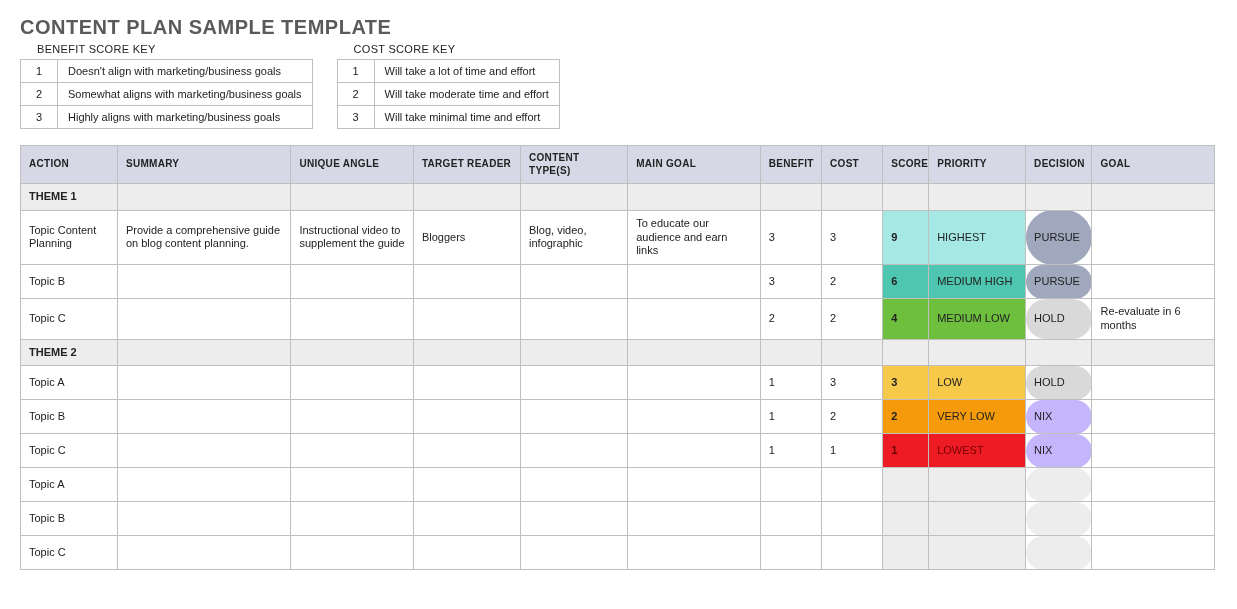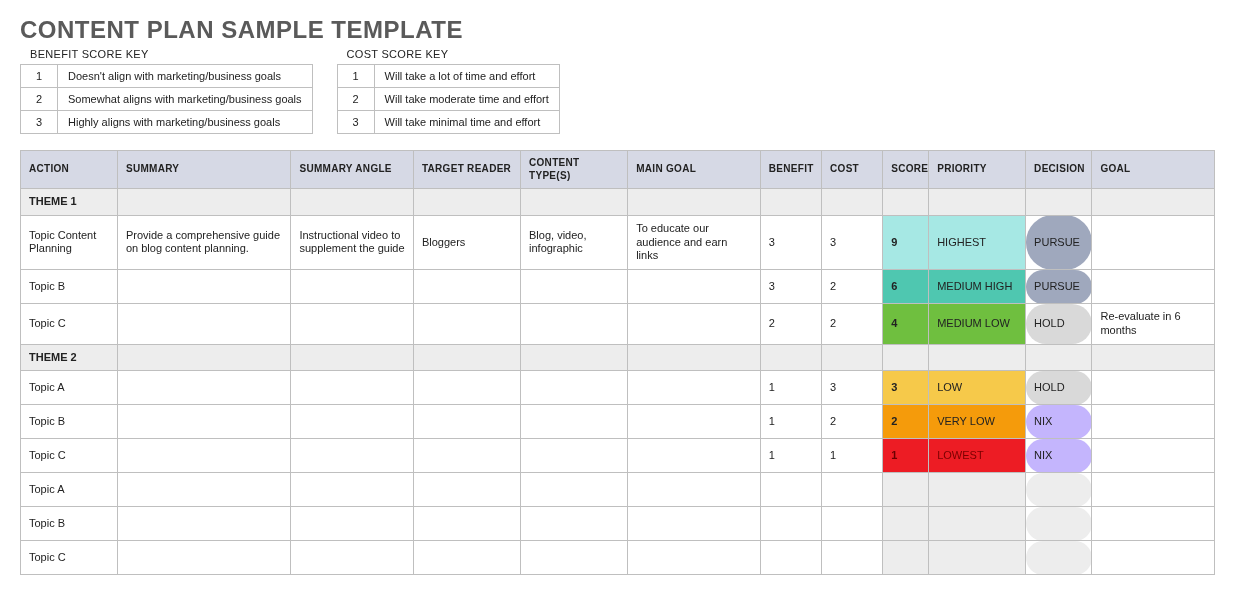--- a/index.html
+++ b/index.html
@@ -7,39 +7,39 @@
     padding: 16px 20px;
     font-family: "Century Gothic", "Segoe UI", Arial, sans-serif;
     font-size: 11px;
     color: #222;
     background: #fff;
     width: 1237px;
     box-sizing: border-box;
   }
   h1.title {
     margin: 0 0 4px 0;
-    font-size: 24px;
+    font-size: 20px;
     font-weight: 700;
     letter-spacing: 0.5px;
     color: #5a5a5a;
   }
   .keys {
     display: flex;
     gap: 24px;
     margin-bottom: 16px;
   }
   .key-block {
     display: flex;
     flex-direction: column;
   }
   .key-title {
     font-size: 11px;
     font-weight: 400;
     color: #222;
-    margin: 0 0 4px 10px;
+    margin: 0 0 4px 17px;
     letter-spacing: 0.3px;
   }
   table.key-tbl {
     border-collapse: collapse;
   }
   table.key-tbl td {
     border: 1px solid #bfbfbf;
     padding: 5px 10px;
     font-size: 11px;
     white-space: nowrap;
@@ -166,21 +166,21 @@
       <col class="col-cost">
       <col class="col-score">
     <col class="col-priority">
       <col class="col-decision">
       <col class="col-notes">
   </colgroup>
   <thead>
     <tr>
       <th>ACTION</th>
       <th>SUMMARY</th>
-      <th>SUMMARY ANGLE</th>
+      <th>UNIQUE ANGLE</th>
       <th>TARGET READER</th>
       <th>CONTENT TYPE(S)</th>
       <th>MAIN GOAL</th>
       <th>BENEFIT</th>
       <th>COST</th>
       <th>SCORE</th>
       <th>PRIORITY</th>
       <th>DECISION</th>
       <th>GOAL</th>
     </tr>

